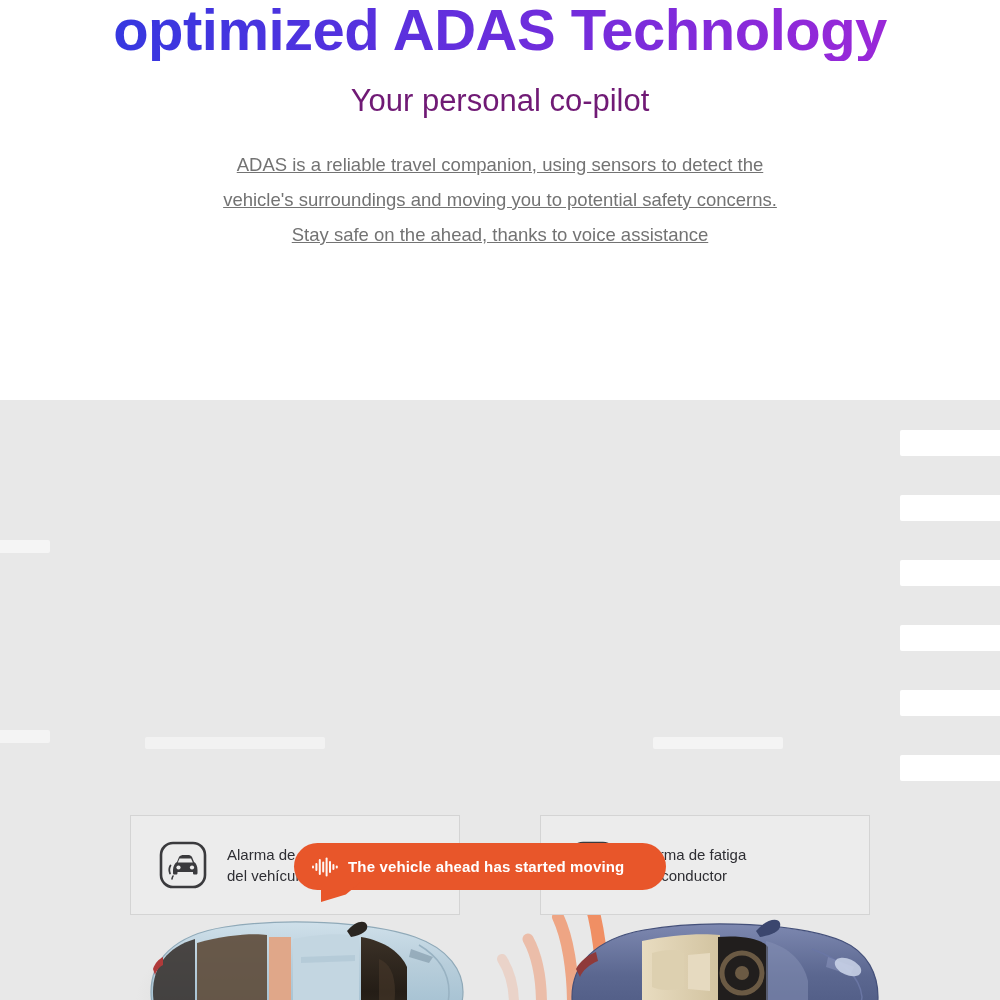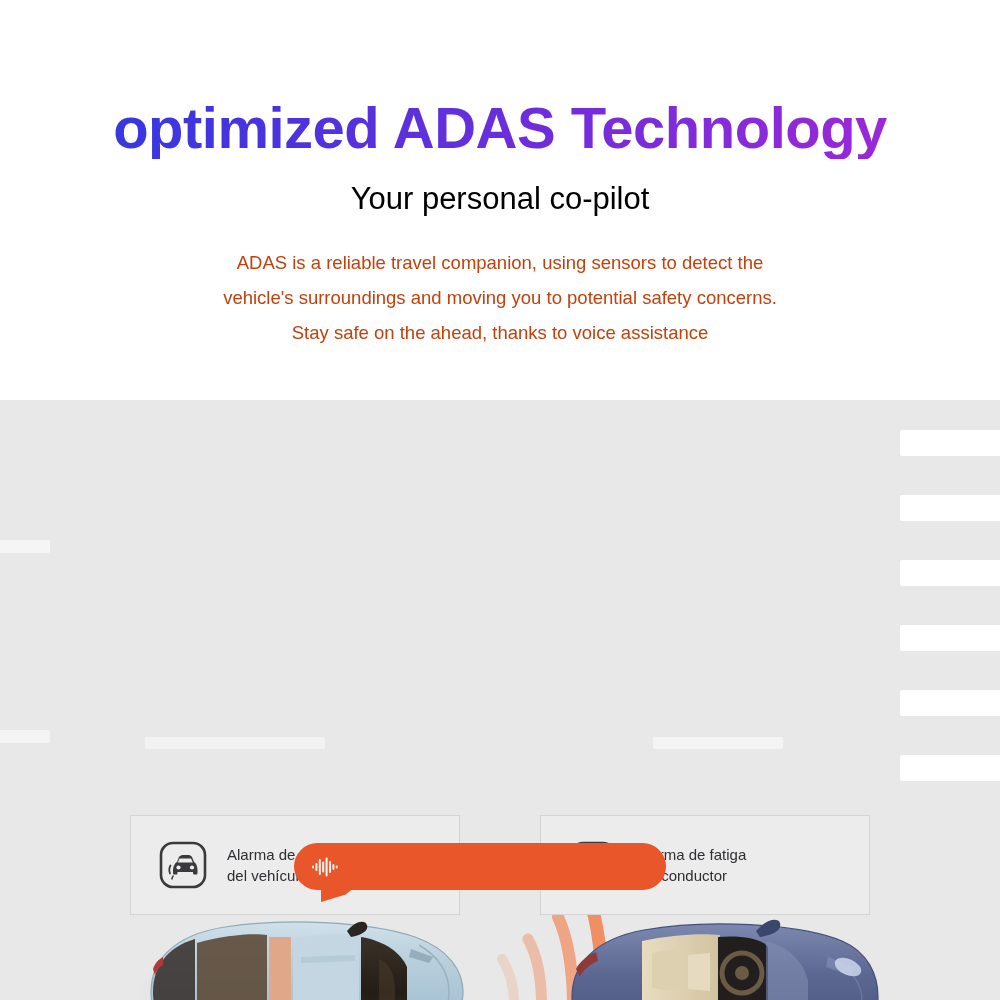--- a/index.html
+++ b/index.html
@@ -11,21 +11,20 @@
     font-family: "Liberation Sans", sans-serif;
     overflow: hidden;
     position: relative;
   }
 
   
   .hero {
     width: 1000px;
     height: 400px;
     background: #ffffff;
-    padding-top: 98px;
     text-align: center;
     position: relative;
   }
 
   .hero-title {
     font-size: 58px;
     font-weight: 700;
     letter-spacing: -0.5px;
     line-height: 1.05;
     background: linear-gradient(90deg, #3638e0 0%, #4b33df 22%, #6f2ddc 55%, #9a28d8 100%);
@@ -33,31 +32,32 @@
     background-clip: text;
     -webkit-text-fill-color: transparent;
     color: #6f2ddc;
     display: inline-block;
   }
 
   .hero-subtitle {
     margin-top: 22px;
     font-size: 31px;
     font-weight: 400;
-    color: #000000;
+    color: #701a75;
     letter-spacing: 0px;
   }
 
   .hero-desc {
     margin: 28px auto 12px;
     width: 700px;
     font-size: 18.5px;
     line-height: 35px;
-    color: #c2410c;
+    color: #737373;
     font-weight: 400;
+    text-decoration: underline;
   }
   .hero-desc div { white-space: nowrap; }
 
   
   .scene {
     position: absolute;
     top: 400px;
     left: 0;
     width: 1000px;
     height: 600px;
@@ -305,20 +305,21 @@
         <rect x="0" y="8.5" width="2" height="3" rx="1"></rect>
         <rect x="3.4" y="6" width="2" height="8" rx="1"></rect>
         <rect x="6.8" y="2" width="2" height="16" rx="1"></rect>
         <rect x="10.2" y="4.5" width="2" height="11" rx="1"></rect>
         <rect x="13.6" y="0.5" width="2" height="19" rx="1"></rect>
         <rect x="17" y="4" width="2" height="12" rx="1"></rect>
         <rect x="20.4" y="7" width="2" height="6" rx="1"></rect>
         <rect x="23.8" y="8.5" width="2" height="3" rx="1"></rect>
       </g>
     </svg>
+    <span>The vehicle ahead has started moving</span>
   </div>
 
 </div>
 
 <div class="cards">
 
   <div class="card">
     <svg class="card-icon" viewBox="0 0 48 48">
       <rect x="2" y="2" width="44" height="44" rx="12" fill="none" stroke="#3a3a3d" stroke-width="2.6"></rect>
       <path d="M14 29 C 14 25, 16 22, 18 21 L 20 16 C 21 14.5, 23 14, 24.5 14 L 29 14

